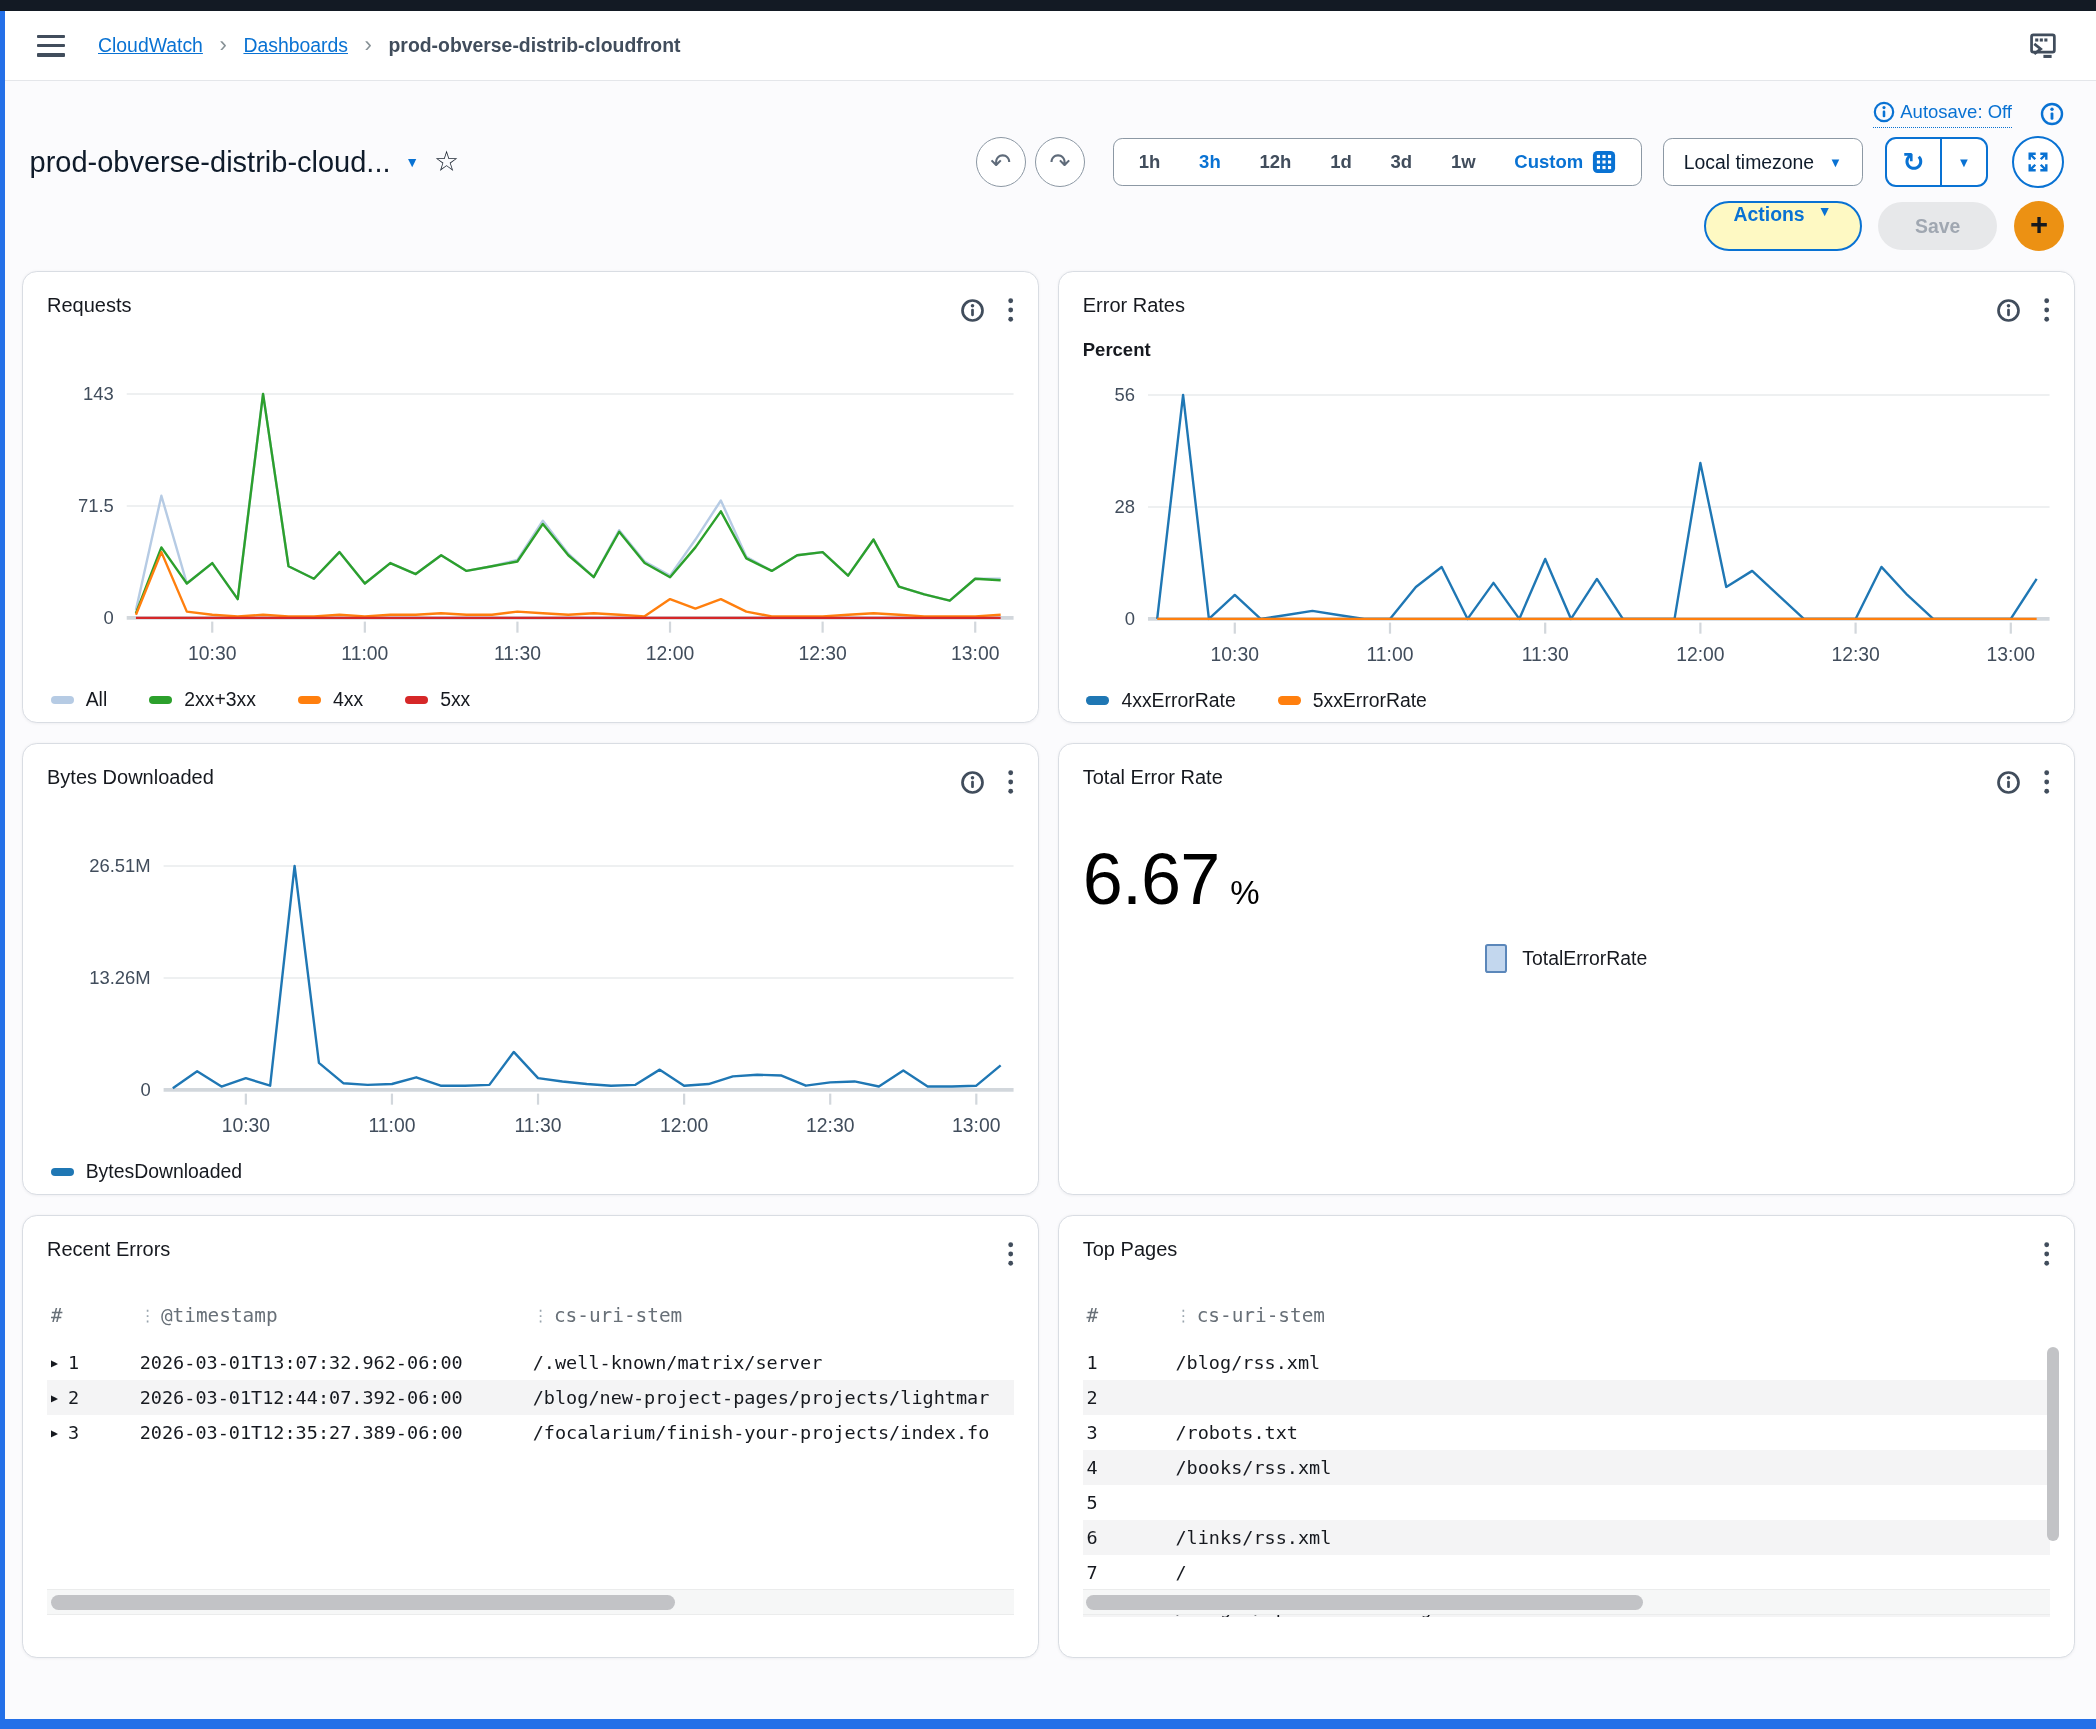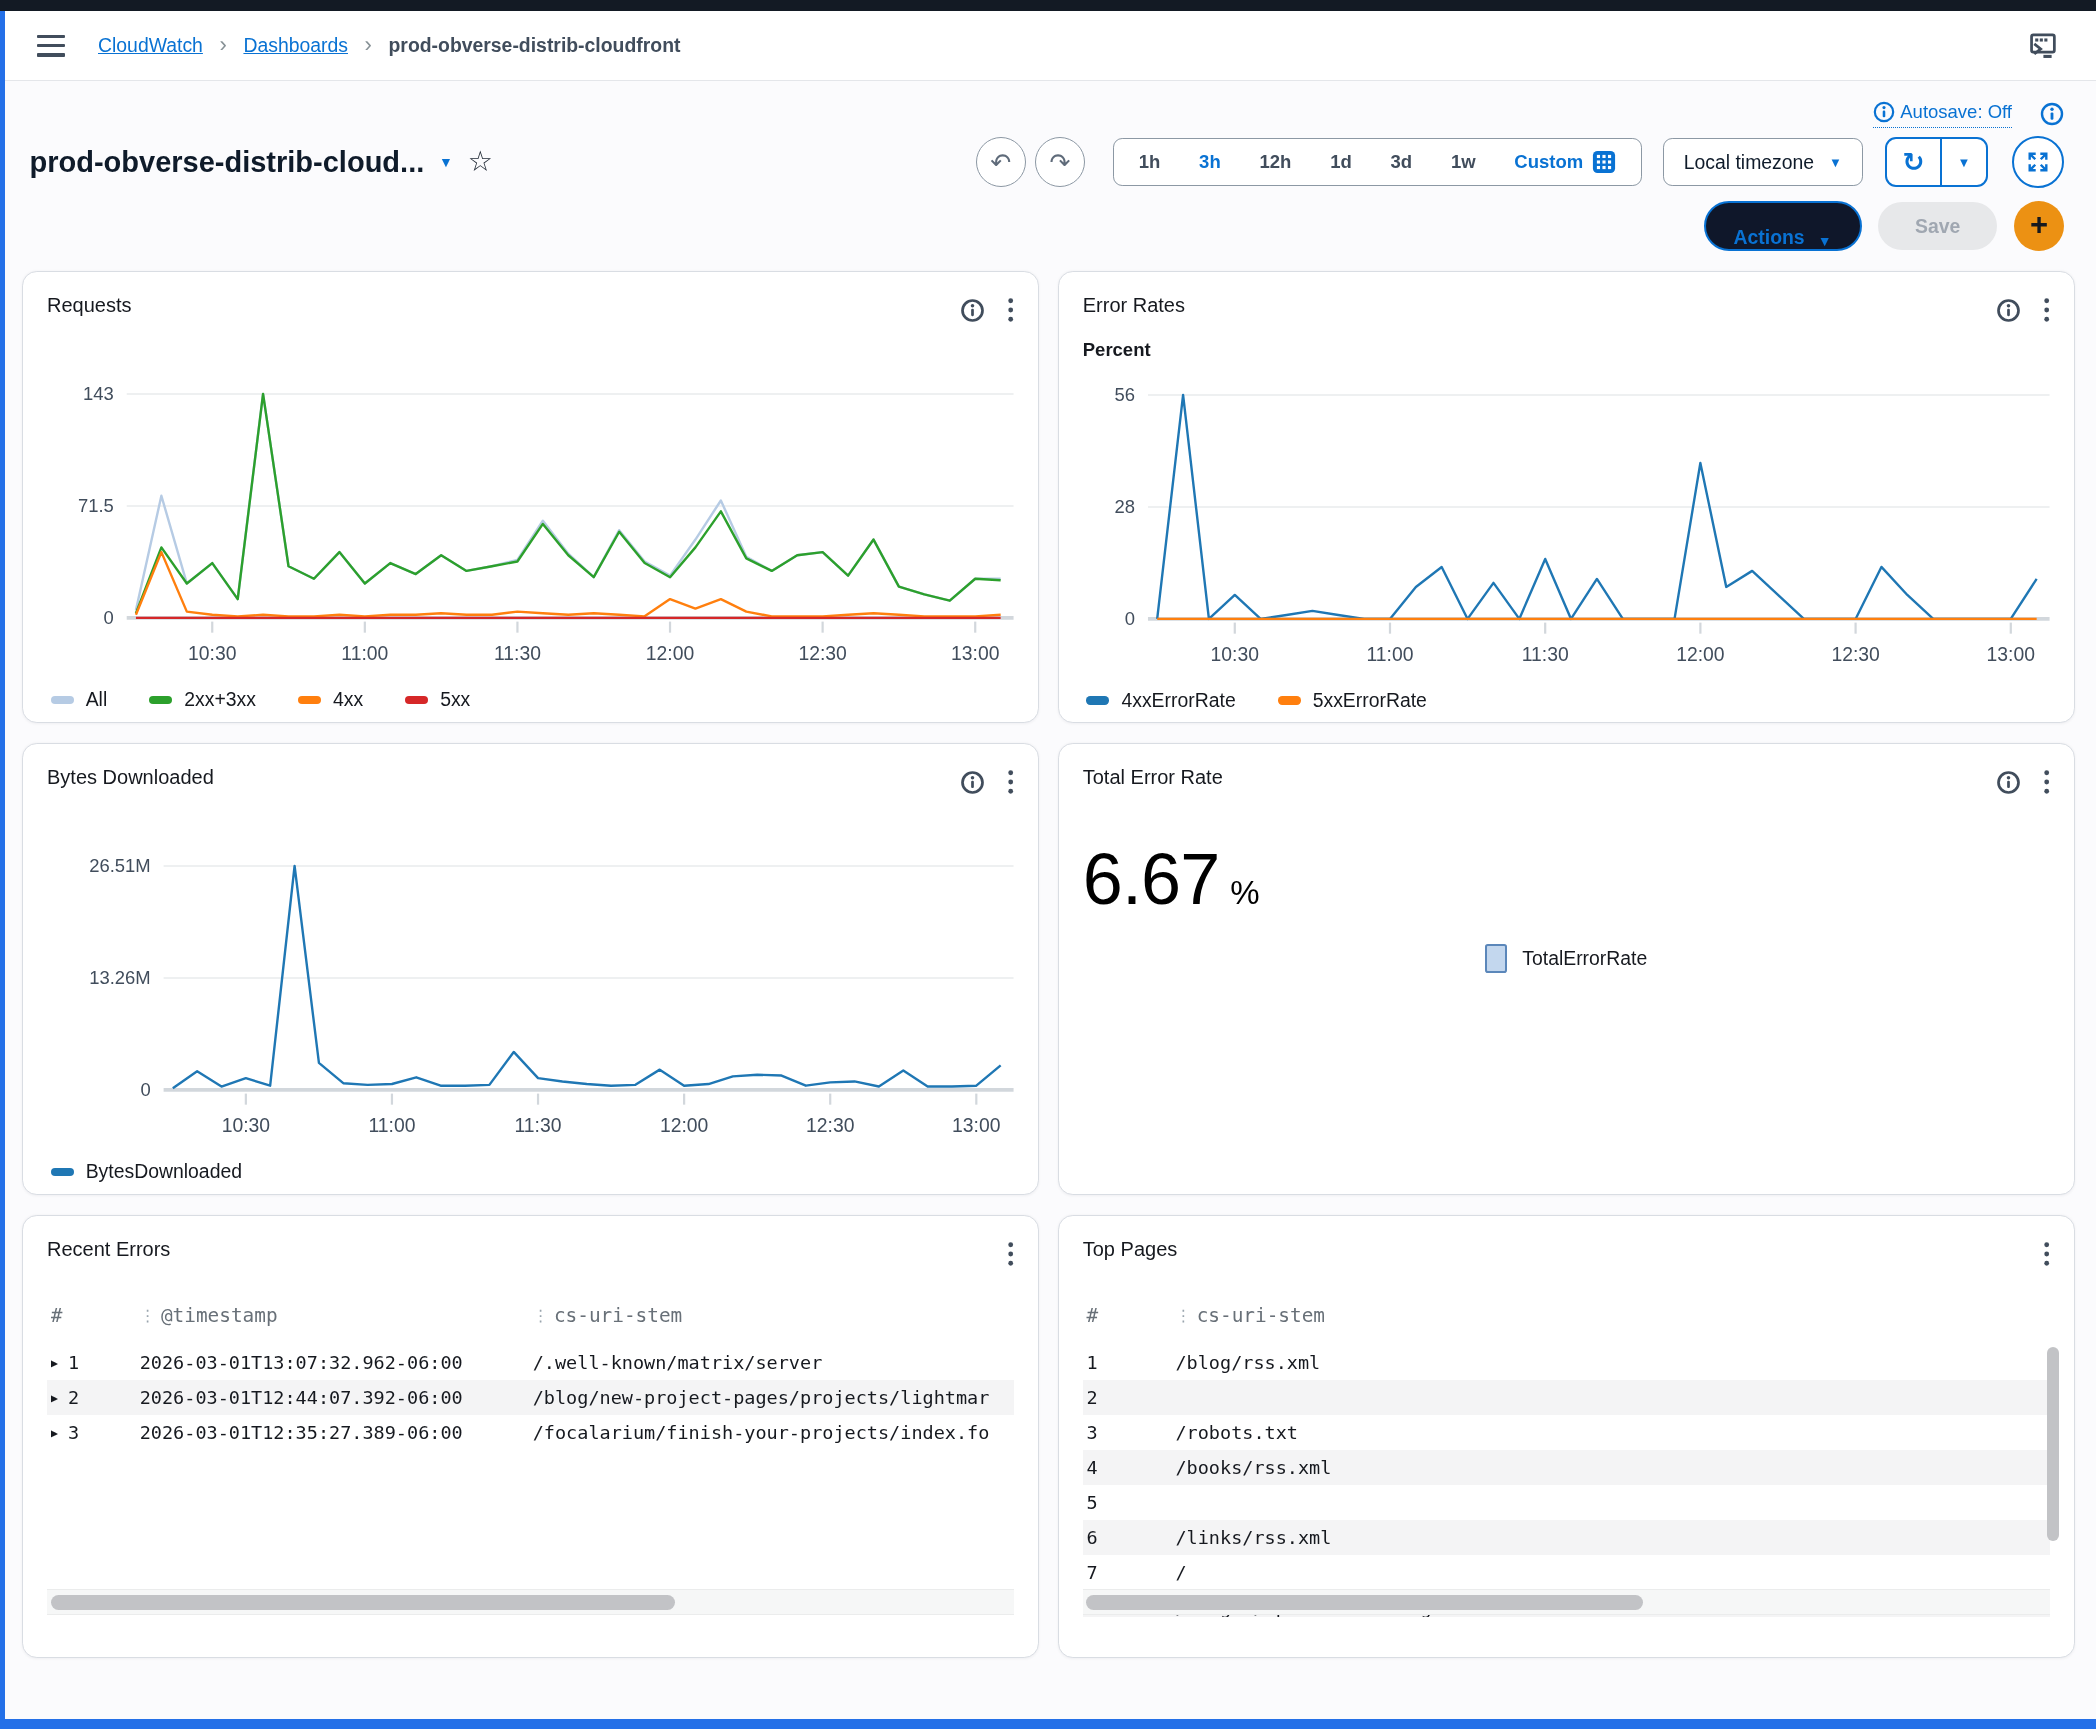--- a/index.html
+++ b/index.html
@@ -22,39 +22,39 @@
   .crumb-current{color:#414d5c;font-size:19.4px;font-weight:700}
   .crumb-spacer{flex:1}
 
   
   .dash-header{padding:14.8px 33px 0 29.5px}
   .autosave-row{display:flex;justify-content:flex-end;align-items:center;gap:28px;height:37px}
   .autosave-link{display:flex;align-items:center;gap:5px;border-bottom:1.8px dotted var(--blue);padding-bottom:3.7px;cursor:pointer}
   .autosave-label{color:var(--blue);font-size:18.5px}
   .controls-row{display:flex;justify-content:space-between;align-items:center;margin-top:3.7px}
   .title-group{display:flex;align-items:center;gap:14.8px}
-  .dash-title{font-size:29px;font-weight:700;color:#0f1b2a}
+  .dash-title{font-size:29px;font-weight:400;color:#0f1b2a}
   .title-caret{color:var(--blue);font-size:14px;cursor:pointer}
   .star{font-size:28px;color:#1b2430;cursor:pointer;line-height:1}
   .controls-right{display:flex;align-items:center;gap:13px}
   .circle-btn{width:50px;height:50px;border-radius:50%;border:1.8px solid #8c98a4;background:#fff;display:flex;align-items:center;justify-content:center;font-size:25px;color:#5f6b7a;cursor:pointer}
   .undo-redo{display:flex;gap:9.2px;margin-right:14.8px}
   .range-control{display:flex;align-items:center;background:#fff;border:1.8px solid #8c98a4;border-radius:9.2px;height:48px;padding:0 5.5px}
   .range-item{padding:0 19.4px;font-size:18.5px;font-weight:700;color:#414d5c;cursor:pointer;display:flex;align-items:center;gap:9.2px;height:100%}
   .range-item.selected{color:var(--blue)}
   .range-item.custom{color:var(--blue)}
   .tz-select{display:flex;align-items:center;gap:14.8px;background:#fff;border:1.8px solid #8c98a4;border-radius:9.2px;height:48px;padding:0 20px;font-size:19.4px;color:#0f1b2a;cursor:pointer;margin-left:7.4px}
   .tz-caret{color:var(--blue);font-size:13px}
   .refresh-split{display:flex;align-items:stretch;border:2.3px solid var(--blue);border-radius:11px;height:50px;overflow:hidden;background:#fff;margin-left:9.2px}
   .refresh-seg{display:flex;align-items:center;justify-content:center;width:55px;cursor:pointer;color:var(--blue)}
   .refresh-seg.main{border-right:2.3px solid var(--blue);font-size:26px;font-weight:700}
   .refresh-seg.caret{width:44px;font-size:13px}
   .fullscreen-btn{width:52px;height:52px;border-radius:50%;border:2.3px solid var(--blue);background:#fff;display:flex;align-items:center;justify-content:center;cursor:pointer;margin-left:11px}
   .actions-row{display:flex;justify-content:flex-end;align-items:center;gap:16.6px;margin-top:13px}
-  .actions-btn{display:flex;align-items:flex-end;gap:13px;border:2.3px solid var(--blue);color:var(--blue);font-weight:700;font-size:19.4px;background:#0f172a;border-radius:25px;height:50px;padding:0 28px;cursor:pointer}
+  .actions-btn{display:flex;align-items:flex-start;gap:13px;border:2.3px solid var(--blue);color:var(--blue);font-weight:700;font-size:19.4px;background:#fef9c3;border-radius:25px;height:50px;padding:0 28px;cursor:pointer}
   .save-btn{border:none;background:#e7e8ea;color:#a0a7b1;font-weight:700;font-size:19.4px;border-radius:25px;height:48px;padding:0 37px;cursor:pointer}
   .add-btn{width:50px;height:50px;border-radius:50%;background:#ec9113;border:none;color:#16191f;font-size:31px;font-weight:600;cursor:pointer;display:flex;align-items:center;justify-content:center;padding-bottom:3.7px}
 
   
   .grid{display:grid;grid-template-columns:1fr 1fr;column-gap:18.5px;row-gap:20px;padding:20px 22px 0 22px}
   .card{background:#fff;border:0.9px solid var(--card-border);border-radius:14.8px;box-shadow:0 0.9px 2.8px rgba(15,25,35,.05);padding:22px 24px;position:relative;height:452px;overflow:hidden}
   .card.short{height:443px}
   .card-h{display:flex;justify-content:space-between;align-items:flex-start}
   .card-title{font-size:20px;color:var(--ink)}
   .card-icons{display:flex;gap:22px;align-items:center;margin-top:1.8px}

